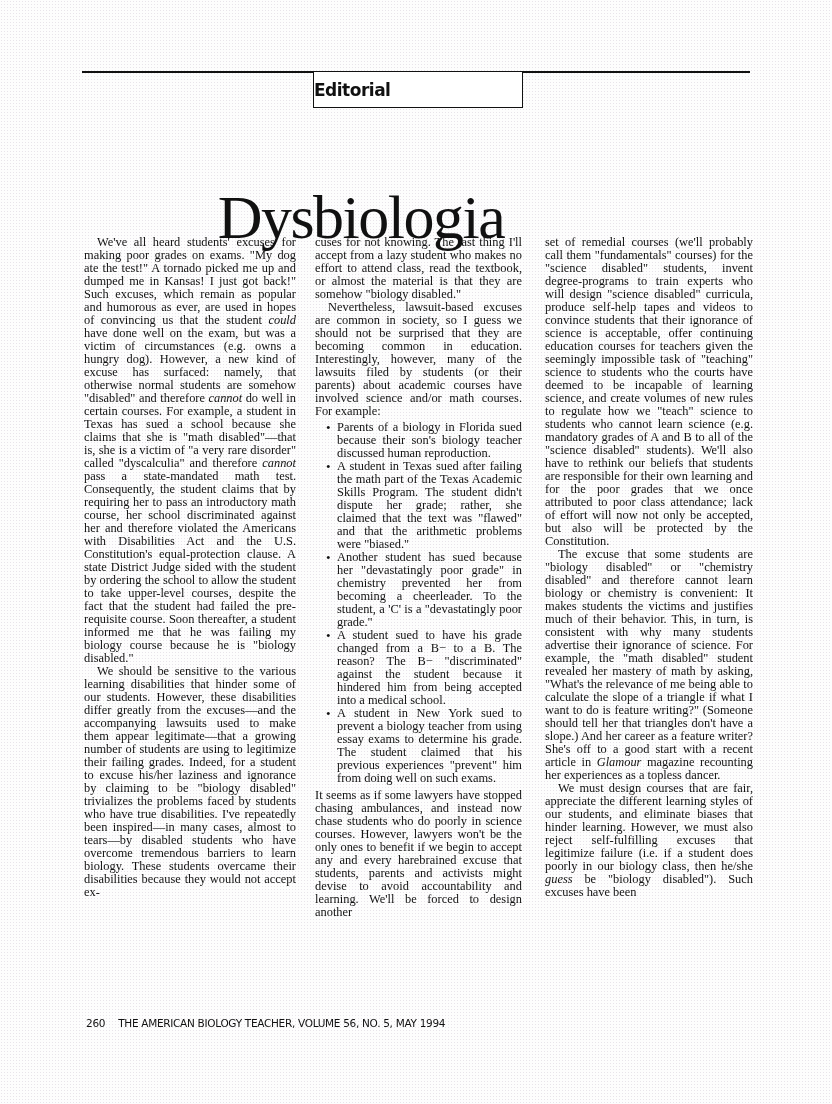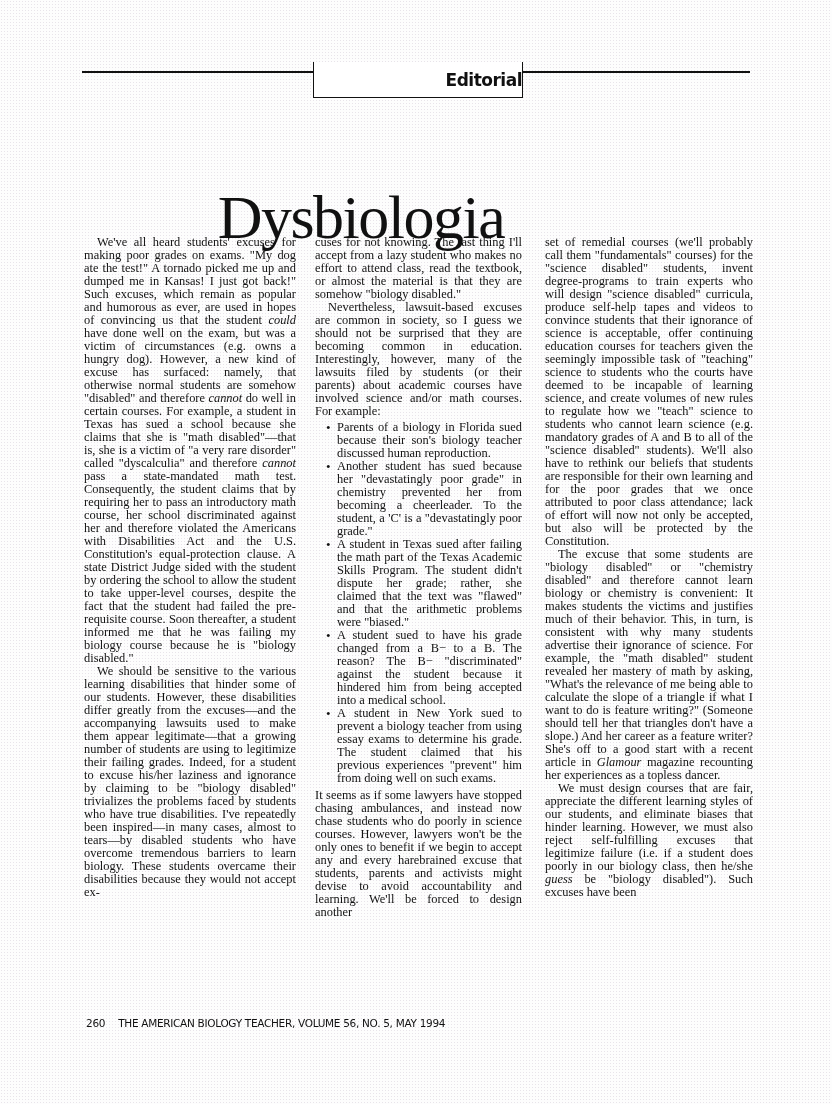--- a/index.html
+++ b/index.html
@@ -9,23 +9,23 @@
     background-image: radial-gradient(#e8e4ea 0.6px, transparent 0.7px);
     background-size: 3px 3px;
     color: #111;
     font-family: "Liberation Serif", "DejaVu Serif", serif;
   }
   .rule {
     position: absolute; left: 82px; top: 71px; width: 668px; height: 0;
     border-top: 2px solid #111;
   }
   .kicker-box {
-    position: absolute; left: 313px; top: 62px; width: 208px; height: 35px;
+    position: absolute; left: 313px; top: 72px; width: 208px; height: 35px;
     border: 1.5px solid #111; border-top: none; background: #fff;
-    display: flex; align-items: center; justify-content: flex-end;
+    display: flex; align-items: center; justify-content: flex-start;
   }
   .kicker {
     font-family: "DejaVu Sans", "Liberation Sans", sans-serif;
     font-weight: bold; font-size: 17px; letter-spacing: -0.5px;
   }
   .title {
     position: absolute; left: 0; width: 722px; top: 140px; text-align: center;
     font-family: "Liberation Serif", "DejaVu Serif", serif;
     font-size: 62px; letter-spacing: -1.5px; font-weight: normal;
   }
@@ -66,22 +66,22 @@
 <div class="col c1">
   <p><span>We've all heard students' excuses for making poor grades on exams. "My dog ate the test!" A tornado picked me up and dumped me in Kansas! I just got back!" Such excuses, which remain as popular and humorous as ever, are used in hopes of convincing us that the student </span><em>could</em><span> have done well on the exam, but was a victim of circumstances (e.g. owns a hungry dog). However, a new kind of excuse has surfaced: namely, that otherwise normal students are somehow "disabled" and therefore </span><em>cannot</em><span> do well in certain courses. For example, a student in Texas has sued a school because she claims that she is "math disabled"—that is, she is a victim of "a very rare disorder" called "dyscalculia" and therefore </span><em>cannot</em><span> pass a state-mandated math test. Consequently, the student claims that by requiring her to pass an introductory math course, her school discriminated against her and therefore violated the Americans with Disabilities Act and the U.S. Constitution's equal-protection clause. A state District Judge sided with the student by ordering the school to allow the student to take upper-level courses, despite the fact that the student had failed the pre-requisite course. Soon thereafter, a student informed me that he was failing my biology course because he is "biology disabled."</span></p>
   <p>We should be sensitive to the various learning disabilities that hinder some of our students. However, these disabilities differ greatly from the excuses—and the accompanying lawsuits used to make them appear legitimate—that a growing number of students are using to legitimize their failing grades. Indeed, for a student to excuse his/her laziness and ignorance by claiming to be "biology disabled" trivializes the problems faced by students who have true disabilities. I've repeatedly been inspired—in many cases, almost to tears—by disabled students who have overcome tremendous barriers to learn biology. These students overcame their disabilities because they would not accept ex-</p>
 </div>
 
 <div class="col c2">
   <p class="noindent">cuses for not knowing. The last thing I'll accept from a lazy student who makes no effort to attend class, read the textbook, or almost the material is that they are somehow "biology disabled."</p>
   <p>Nevertheless, lawsuit-based excuses are common in society, so I guess we should not be surprised that they are becoming common in education. Interestingly, however, many of the lawsuits filed by students (or their parents) about academic courses have involved science and/or math courses. For example:</p>
   <ul>
     <li>Parents of a biology in Florida sued because their son's biology teacher discussed human reproduction.</li>
+    <li>A student in Texas sued after failing the math part of the Texas Academic Skills Program. The student didn't dispute her grade; rather, she claimed that the text was "flawed" and that the arithmetic problems were "biased."</li>
     <li>Another student has sued because her "devastatingly poor grade" in chemistry prevented her from becoming a cheerleader. To the student, a 'C' is a "devastatingly poor grade."</li>
-    <li>A student in Texas sued after failing the math part of the Texas Academic Skills Program. The student didn't dispute her grade; rather, she claimed that the text was "flawed" and that the arithmetic problems were "biased."</li>
     <li>A student sued to have his grade changed from a B− to a B. The reason? The B− "discriminated" against the student because it hindered him from being accepted into a medical school.</li>
     <li>A student in New York sued to prevent a biology teacher from using essay exams to determine his grade. The student claimed that his previous experiences "prevent" him from doing well on such exams.</li>
   </ul>
   <p class="after-list">It seems as if some lawyers have stopped chasing ambulances, and instead now chase students who do poorly in science courses. However, lawyers won't be the only ones to benefit if we begin to accept any and every harebrained excuse that students, parents and activists might devise to avoid accountability and learning. We'll be forced to design another</p>
 </div>
 
 <div class="col c3">
   <p class="noindent">set of remedial courses (we'll probably call them "fundamentals" courses) for the "science disabled" students, invent degree-programs to train experts who will design "science disabled" curricula, produce self-help tapes and videos to convince students that their ignorance of science is acceptable, offer continuing education courses for teachers given the seemingly impossible task of "teaching" science to students who the courts have deemed to be incapable of learning science, and create volumes of new rules to regulate how we "teach" science to students who cannot learn science (e.g. mandatory grades of A and B to all of the "science disabled" students). We'll also have to rethink our beliefs that students are responsible for their own learning and for the poor grades that we once attributed to poor class attendance; lack of effort will now not only be accepted, but also will be protected by the Constitution.</p>
   <p><span>The excuse that some students are "biology disabled" or "chemistry disabled" and therefore cannot learn biology or chemistry is convenient: It makes students the victims and justifies much of their behavior. This, in turn, is consistent with why many students advertise their ignorance of science. For example, the "math disabled" student revealed her mastery of math by asking, "What's the relevance of me being able to calculate the slope of a triangle if what I want to do is feature writing?" (Someone should tell her that triangles don't have a slope.) And her career as a feature writer? She's off to a good start with a recent article in </span><em>Glamour</em><span> magazine recounting her experiences as a topless dancer.</span></p>
   <p><span>We must design courses that are fair, appreciate the different learning styles of our students, and eliminate biases that hinder learning. However, we must also reject self-fulfilling excuses that legitimize failure (i.e. if a student does poorly in our biology class, then he/she </span><em>guess</em><span> be "biology disabled"). Such excuses have been</span></p>

